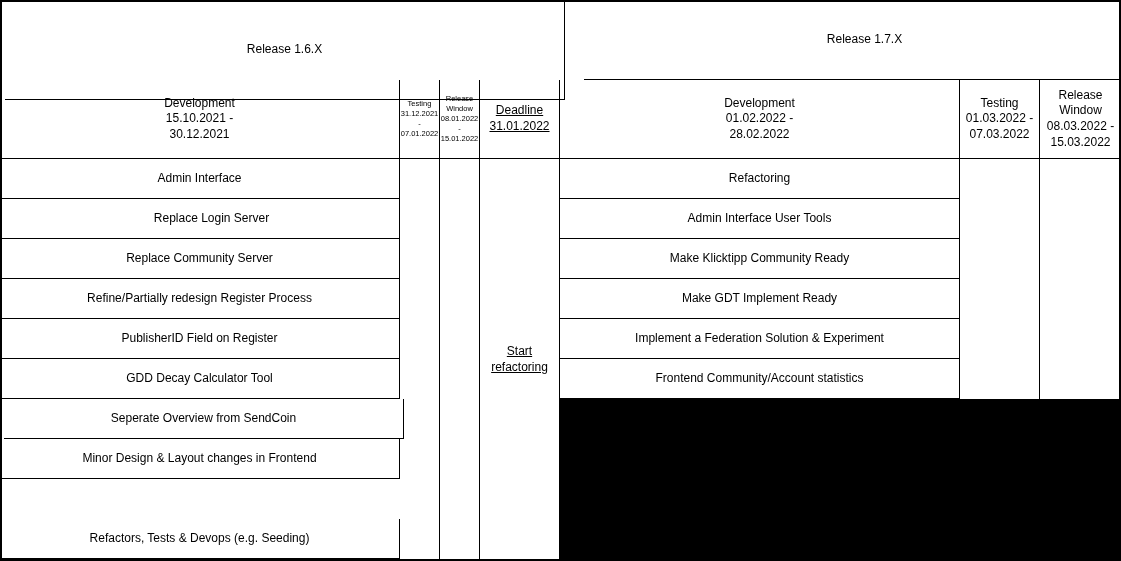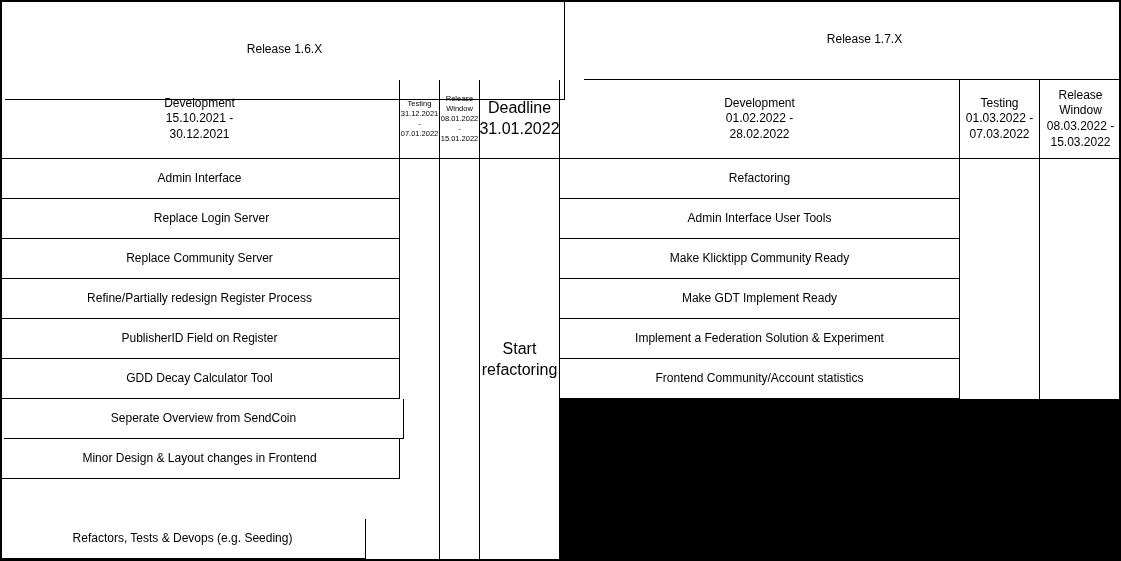--- a/index.html
+++ b/index.html
@@ -17,21 +17,21 @@
     box-sizing:border-box;
     display:flex;align-items:center;justify-content:center;
     text-align:center;
     white-space:pre-line;
     font-size:12px;line-height:1.3;
     color:var(--text,#000);
   }
   .br{border-right:1px solid var(--border,#000);}
   .bb{border-bottom:1px solid var(--border,#000);}
   .small{font-size:7.5px;line-height:1.35;}
-  .deadline{font-size:16px;}
+  .deadline{font-size:12px;text-decoration:underline;}
   .block{
     position:absolute;
     background:var(--block,#000);
   }
 </style>
 </head>
 <body>
 
 <div id="stage">
 
@@ -53,21 +53,21 @@
 31.01.2022</div>
 
   <div class="cell bb br" style="left:0;top:159px;width:400px;height:40px;">Admin Interface</div>
   <div class="cell bb br" style="left:0;top:199px;width:400px;height:40px;padding-left:24px;">Replace Login Server</div>
   <div class="cell bb br" style="left:0;top:239px;width:400px;height:40px;">Replace Community Server</div>
   <div class="cell bb br" style="left:0;top:279px;width:400px;height:40px;">Refine/Partially redesign Register Process</div>
   <div class="cell bb br" style="left:0;top:319px;width:400px;height:40px;">PublisherID Field on Register</div>
   <div class="cell bb br" style="left:0;top:359px;width:400px;height:40px;">GDD Decay Calculator Tool</div>
   <div class="cell bb br" style="left:4px;top:399px;width:400px;height:40px;">Seperate Overview from SendCoin</div>
   <div class="cell bb br" style="left:0;top:439px;width:400px;height:40px;">Minor Design &amp; Layout changes in Frontend</div>
-  <div class="cell bb br" style="left:0;top:519px;width:366px;height:40px;">Refactors, Tests &amp; Devops (e.g. Seeding)</div>
+  <div class="cell bb br" style="left:0;top:519px;width:400px;height:40px;">Refactors, Tests &amp; Devops (e.g. Seeding)</div>
 
   <div class="cell br" style="left:400px;top:159px;width:40px;height:402px;"></div>
   <div class="cell br" style="left:440px;top:159px;width:40px;height:402px;"></div>
   <div class="cell br deadline" style="left:480px;top:159px;width:80px;height:402px;">Start
 refactoring</div>
 
   <div class="cell bb" style="left:584px;top:0;width:561px;height:80px;">Release 1.7.X</div>
 
   <div class="cell bb br" style="left:560px;top:80px;width:400px;height:79px;">Development
 01.02.2022 -

